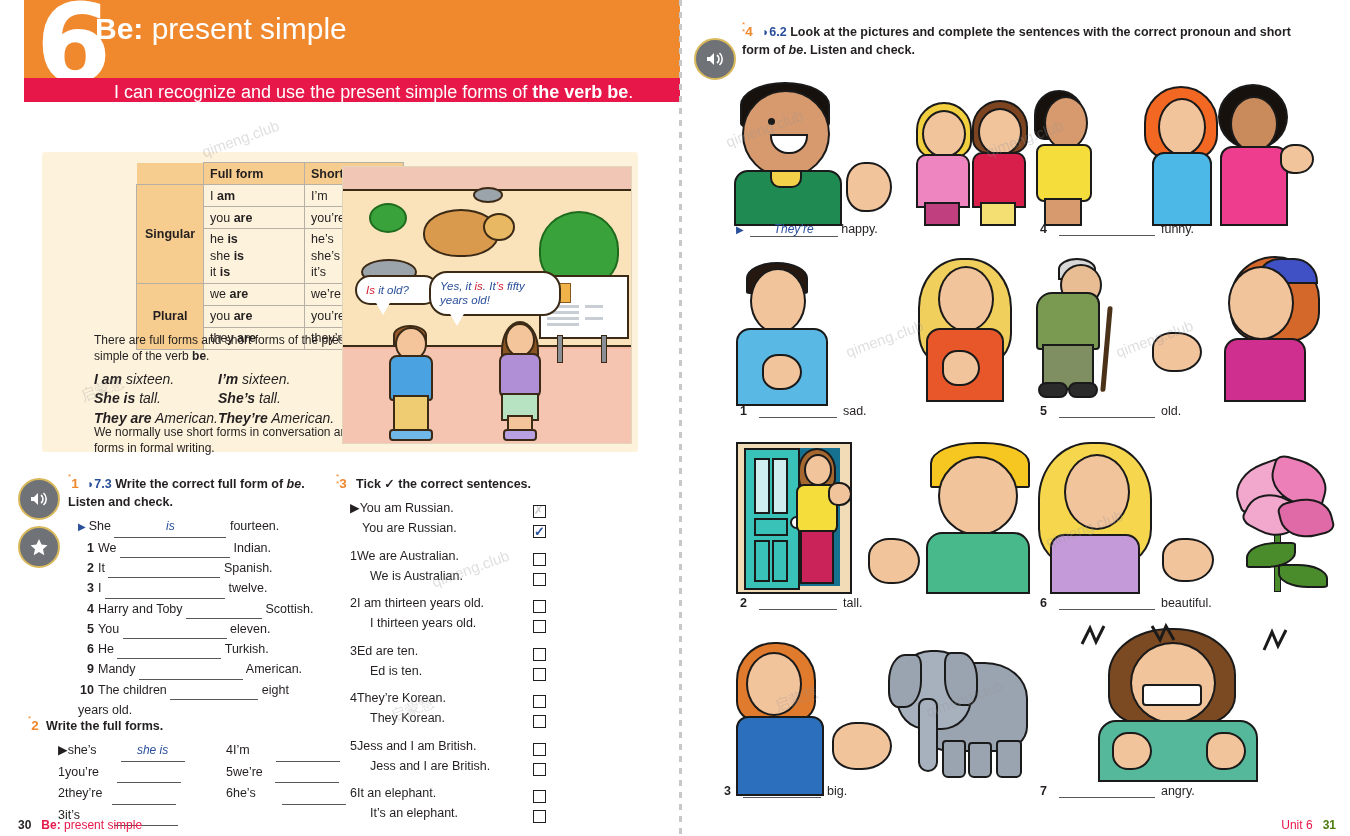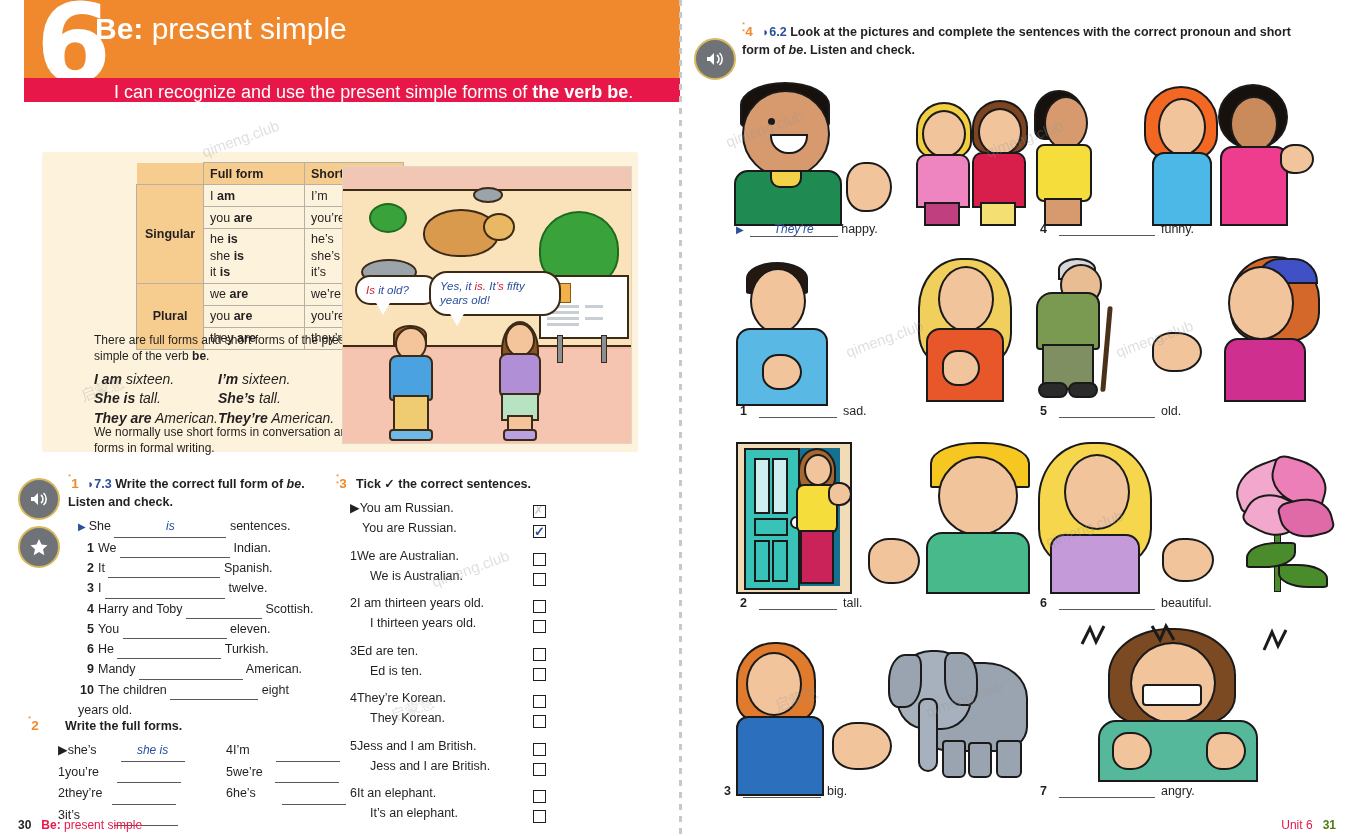--- a/index.html
+++ b/index.html
@@ -283,37 +283,37 @@
       <span class="stars">*</span><span class="ex-num">1</span>
       <span class="ex-head" style="margin-left:4px;">
         <span class="playglyph">◗</span><span class="track">7.3</span>
         <span>Write the correct full form of </span><i>be</i><span>. Listen and check.</span>
       </span>
     </div>
     <div class="items" style="margin-top:6px;margin-left:10px;">
       <div>
         <span class="arrow">▶</span><span>She</span>
         <span class="answer" style="width:112px;">is</span>
-        <span>sentences.</span>
+        <span>fourteen.</span>
       </div>
       <div><span class="n">1</span><span>We</span> <span class="blankline" style="width:110px;"></span> <span>Indian.</span></div>
       <div><span class="n">2</span><span>It</span> <span class="blankline" style="width:112px;"></span> <span>Spanish.</span></div>
       <div><span class="n">3</span><span>I</span> <span class="blankline" style="width:120px;"></span> <span>twelve.</span></div>
       <div><span class="n">4</span><span>Harry and Toby</span> <span class="blankline" style="width:76px;"></span> <span>Scottish.</span></div>
       <div><span class="n">5</span><span>You</span> <span class="blankline" style="width:104px;"></span> <span>eleven.</span></div>
       <div><span class="n">6</span><span>He</span> <span class="blankline" style="width:104px;"></span> <span>Turkish.</span></div>
       <div><span class="n">9</span><span>Mandy</span> <span class="blankline" style="width:104px;"></span> <span>American.</span></div>
       <div><span class="n">10</span><span>The children</span> <span class="blankline" style="width:88px;"></span> <span>eight years old.</span></div>
     </div>
   </div>
 
   <div class="ex" style="left:28px;top:716px;width:300px;">
     <div>
       <span class="stars">*</span><span class="ex-num">2</span>
-      <span class="ex-head" style="margin-left:22px;">Write the full forms.</span>
+      <span class="ex-head" style="margin-left:3px;">Write the full forms.</span>
     </div>
     <div style="position:relative;margin-top:6px;margin-left:30px;font-size:12.5px;line-height:1.72;">
       <div style="position:absolute;left:0;top:0;width:165px;">
         <div><span class="arrow">▶</span><span>she’s</span><span class="answer" style="width:64px;margin-left:24px;">she is</span></div>
         <div><span class="n" style="width:10px;">1</span><span>you’re</span><span class="blankline" style="width:64px;margin-left:18px;"></span></div>
         <div><span class="n" style="width:10px;">2</span><span>they’re</span><span class="blankline" style="width:64px;margin-left:10px;"></span></div>
         <div><span class="n" style="width:10px;">3</span><span>it’s</span><span class="blankline" style="width:64px;margin-left:34px;"></span></div>
       </div>
       <div style="position:absolute;left:168px;top:0;width:140px;">
         <div><span class="n" style="width:10px;">4</span><span>I’m</span><span class="blankline" style="width:64px;margin-left:26px;"></span></div>

